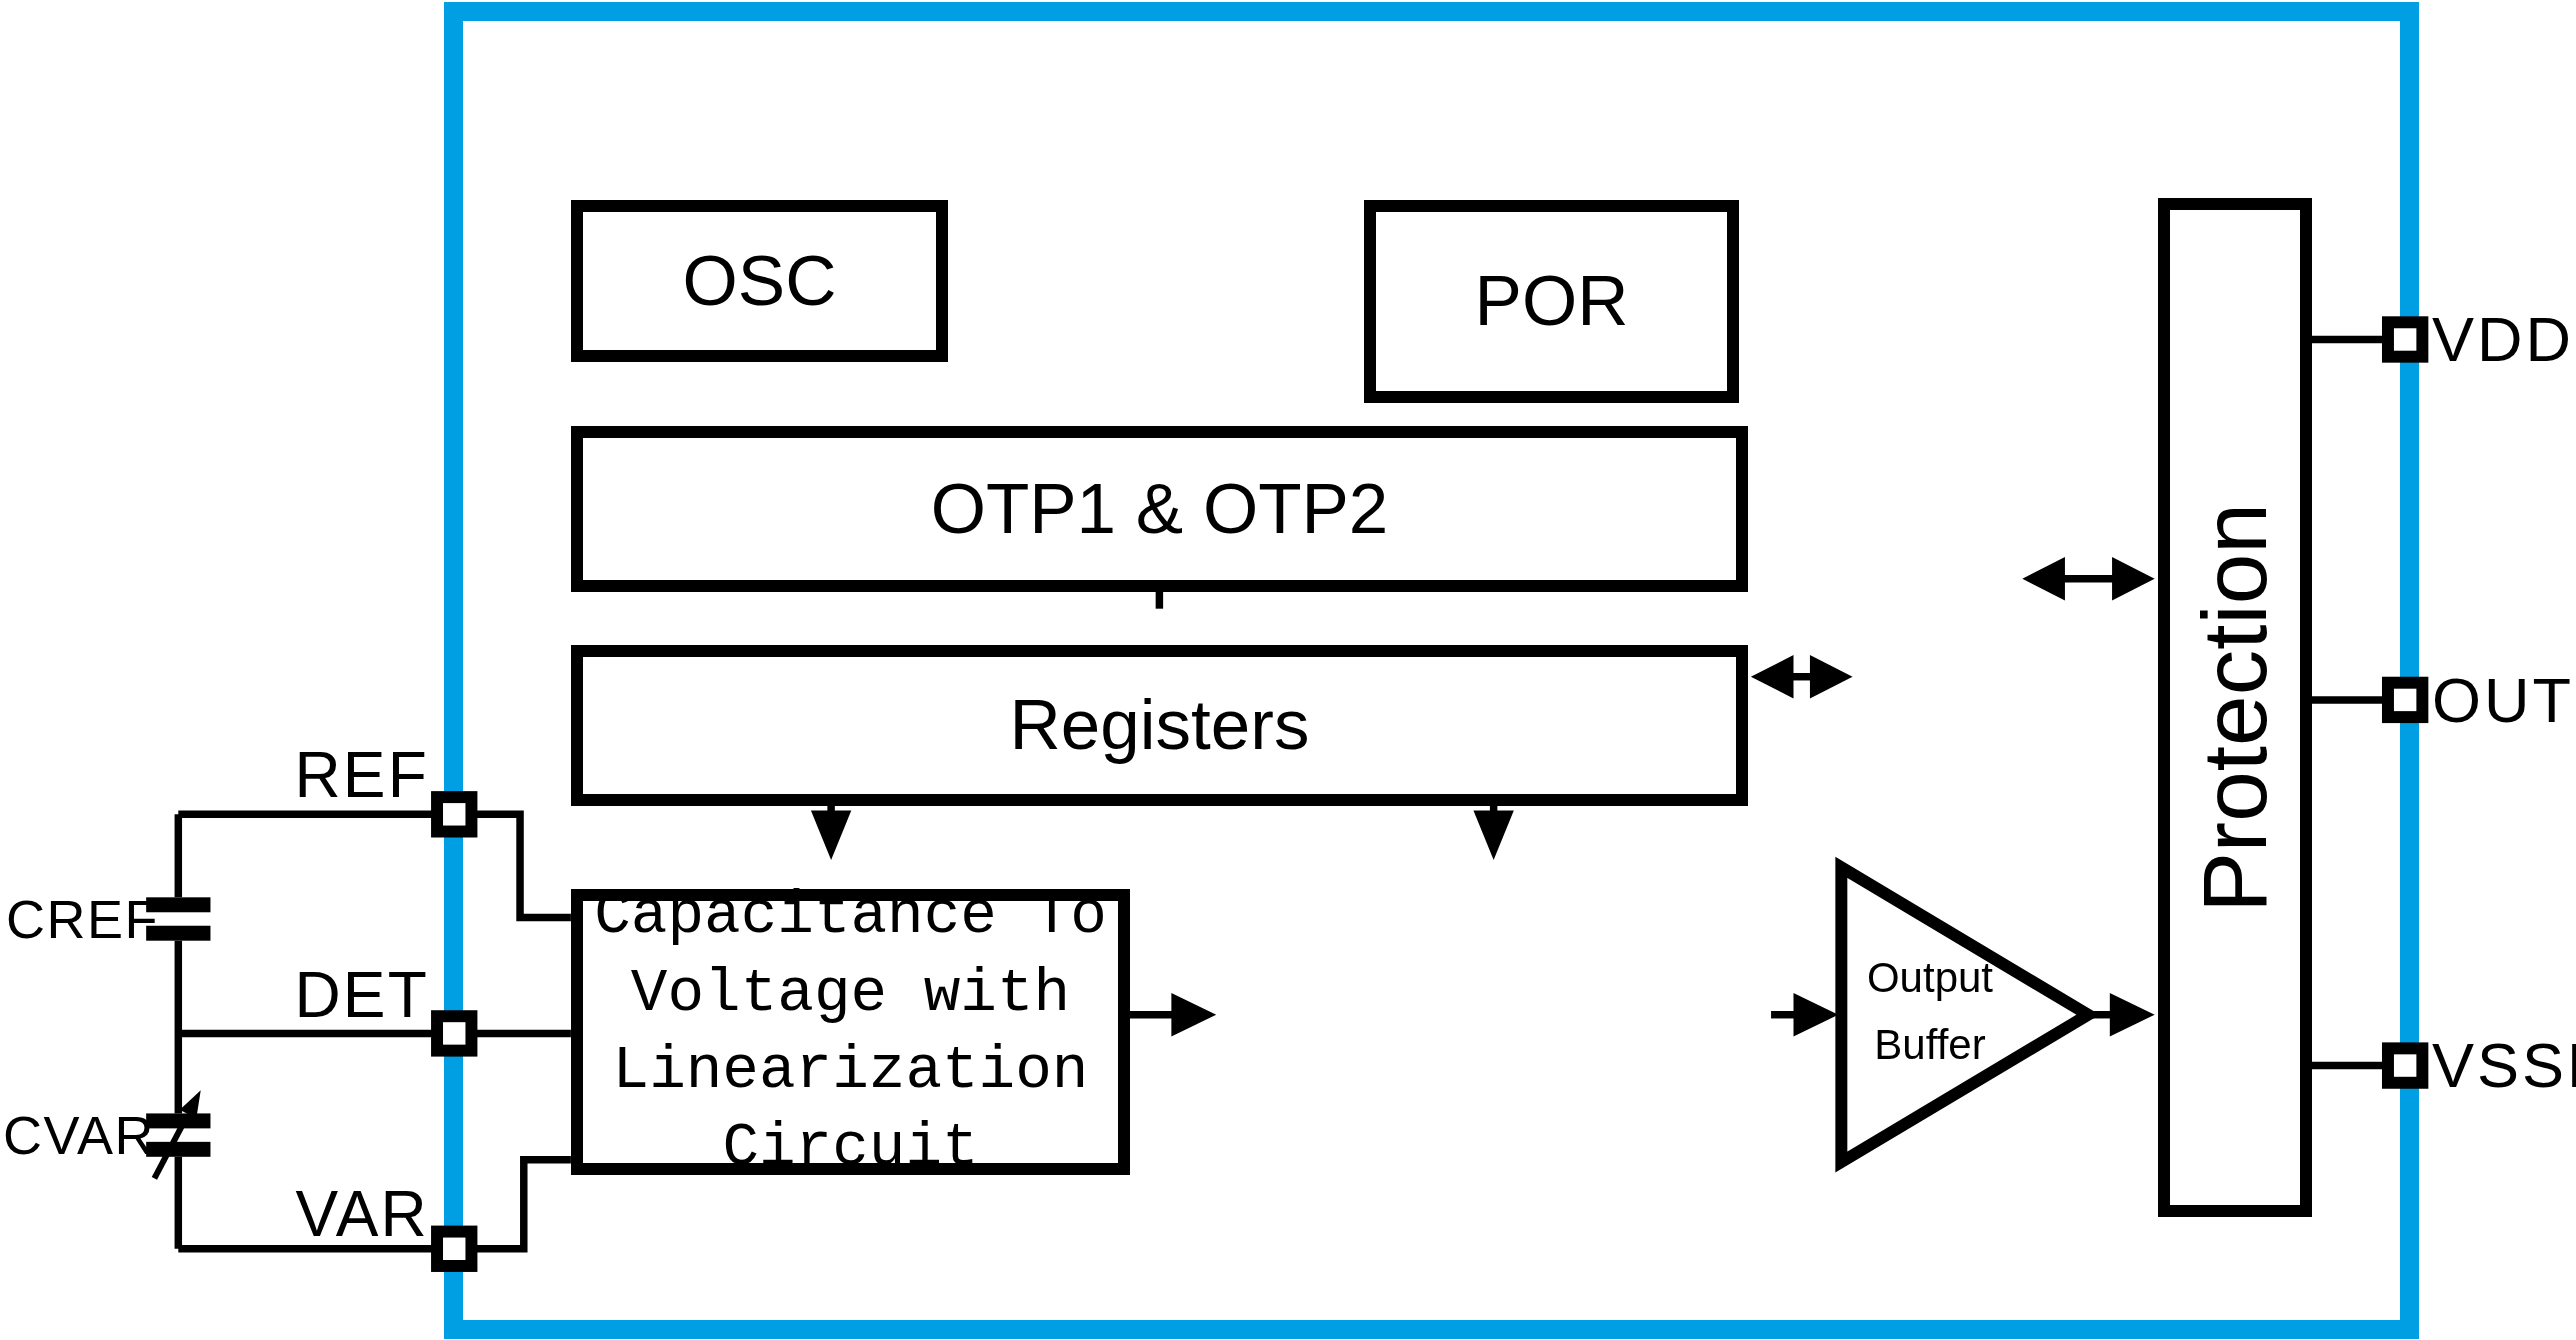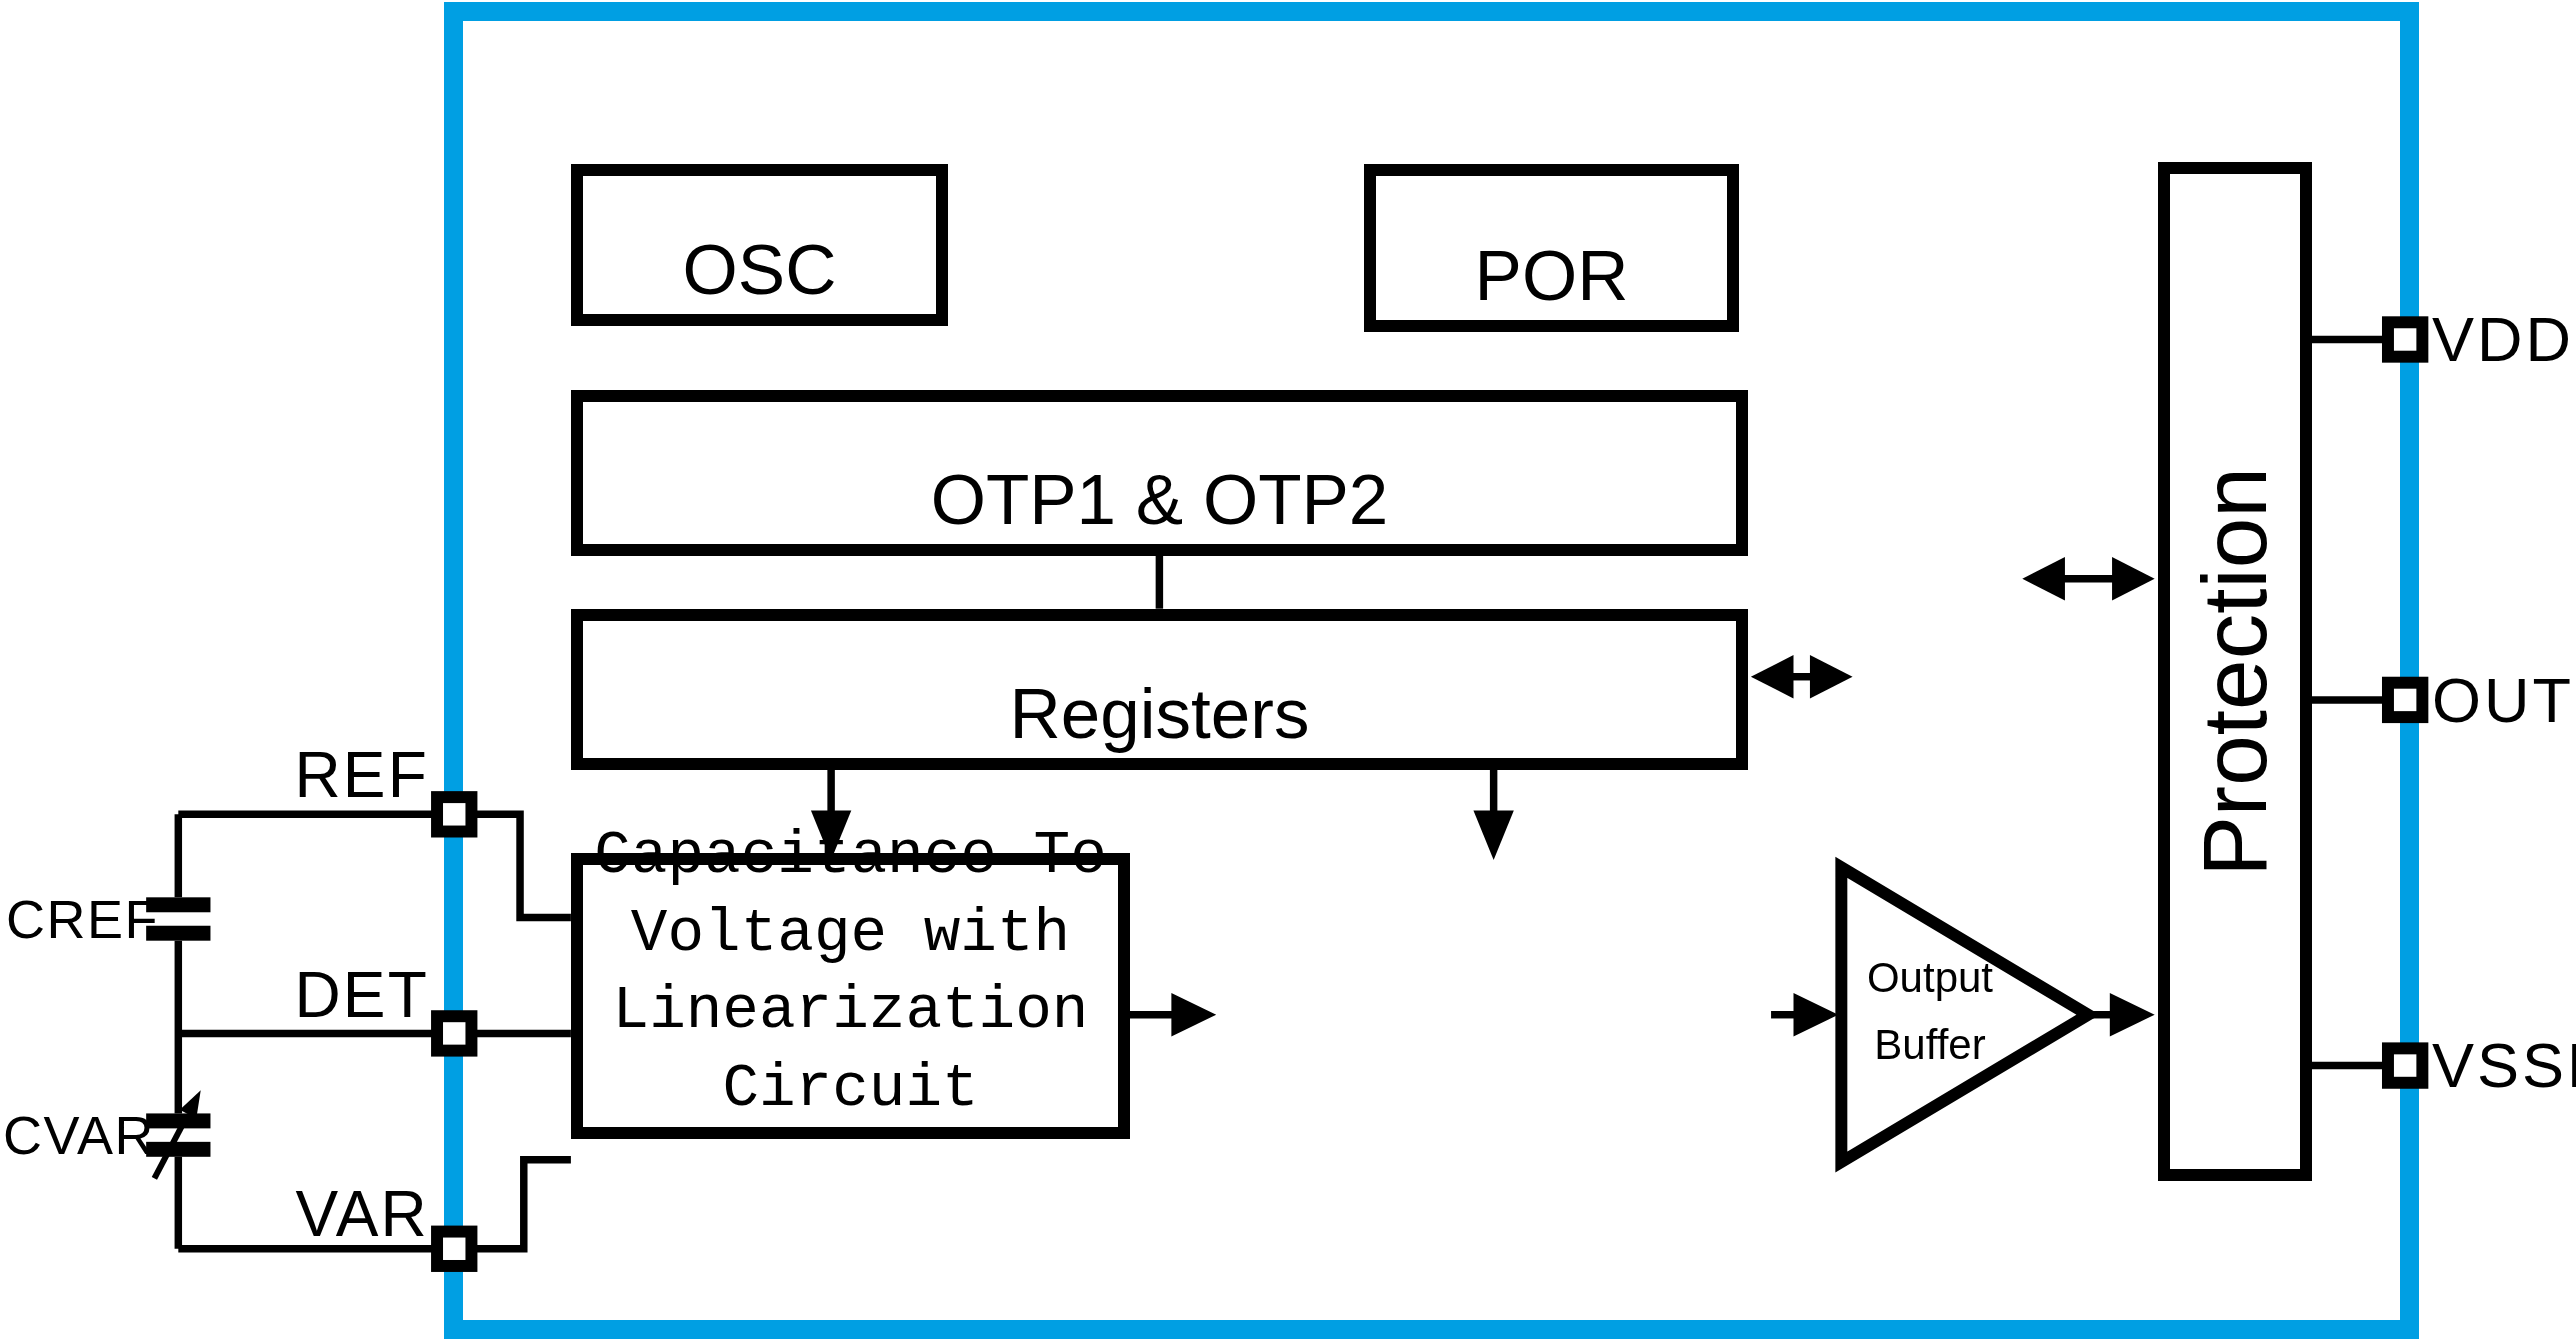--- a/index.html
+++ b/index.html
@@ -14,25 +14,25 @@
   
   #chip-frame{
     position:absolute;left:444px;top:1.5px;width:1975px;height:1337px;
     border:19.4px solid #009FE3;box-sizing:border-box;background:transparent;
   }
   
   #wire-layer{position:absolute;left:0;top:0;width:2576px;height:1340px;}
   
   .box{
     position:absolute;background:#fff;border:12px solid #000;box-sizing:border-box;
-    display:flex;align-items:flex-end;justify-content:center;text-align:center;
-    white-space:pre-line;line-height:1.22;
+    display:flex;align-items:center;justify-content:center;text-align:center;
+    white-space:pre-line;line-height:1.22;margin-top:36px;
   }
   .box-osc{left:571px;top:164px;width:377px;height:162px;font-size:71px;}
-  .box-por{left:1364px;top:164px;width:375px;height:168px;font-size:71px;}
+  .box-por{left:1364px;top:164px;width:375px;height:203px;font-size:71px;}
   .box-otp{left:571px;top:390px;width:1177px;height:166px;font-size:71px;}
   .box-registers{left:571px;top:609px;width:1177px;height:161px;font-size:71px;}
   .box-owi{left:1856px;top:387px;width:165px;height:388px;font-size:66px;}
   .box-protection{left:2158px;top:162px;width:154px;height:1019px;}
   .box-c2v{left:571px;top:853px;width:559px;height:286px;font-size:61px;line-height:1.27;font-family:Liberation Mono, monospace;}
   .box-gain{left:1219px;top:853px;width:552px;height:326px;font-size:69px;line-height:1.27;}
   .rot-label{
     position:absolute;left:50%;top:50%;
     transform:translate(-50%,-50%) rotate(-90deg);
     font-size:91px;white-space:nowrap;

